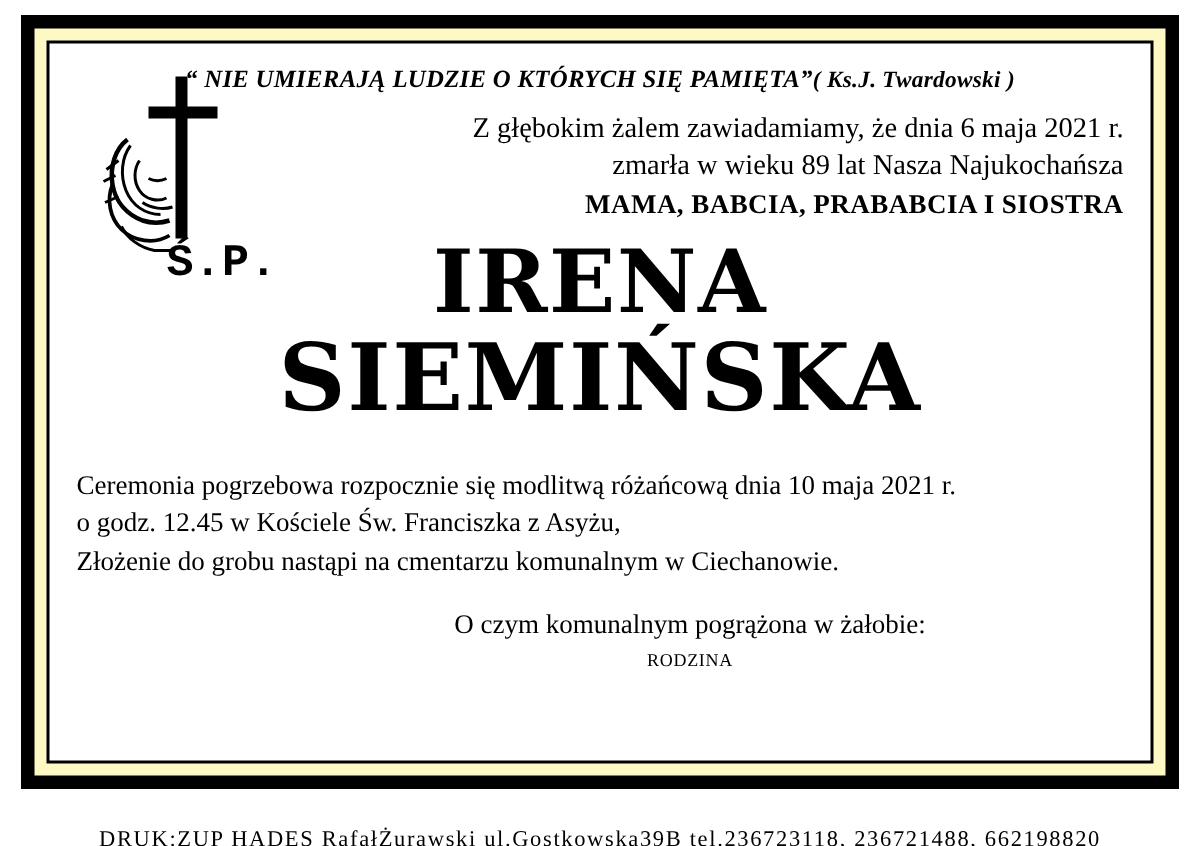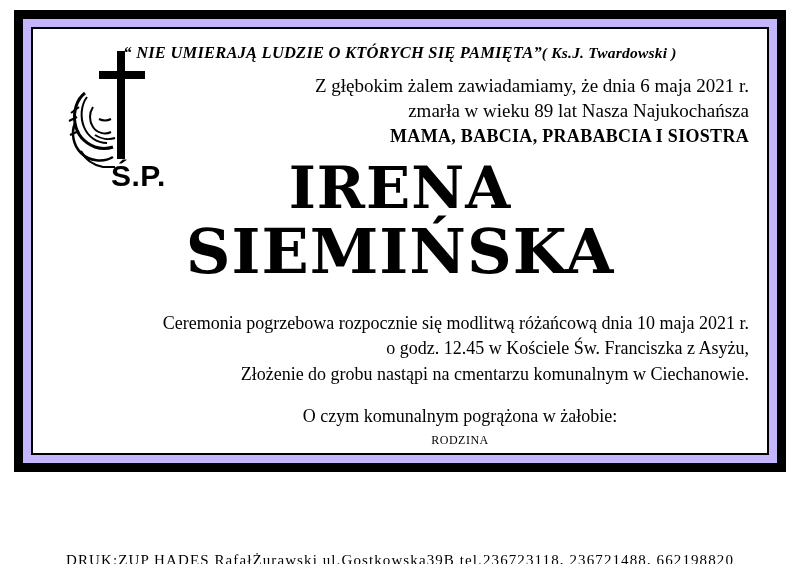--- a/index.html
+++ b/index.html
@@ -20,24 +20,24 @@
     height: 564px;
     box-sizing: border-box;
     background: #ffffff;
   }
   
   .outer-frame {
     position: absolute;
     left: 14px;
     top: 10px;
     width: 772px;
-    height: 462px;
+    height: 516px;
     box-sizing: border-box;
     border: 9px solid #000000;
-    background: #c4b5fd;
+    background: #fef9c3;
   }
   
   .inner-frame {
     position: absolute;
     left: 8px;
     top: 8px;
     right: 8px;
     bottom: 8px;
     box-sizing: border-box;
     border: 2px solid #000000;
@@ -85,21 +85,21 @@
     letter-spacing: 1px;
   }
   .name-first {
     font-size: 58px;
     margin-bottom: 4px;
   }
   .name-last {
     font-size: 62px;
   }
   .details {
-    text-align: right;
+    text-align: left;
     font-size: 18px;
     line-height: 1.42;
     margin-top: 28px;
   }
   .closing {
     text-align: center;
     font-size: 18px;
     margin-top: 18px;
   }
   .closing-line {
@@ -117,21 +117,21 @@
     position: absolute;
     left: 22px;
     top: 18px;
     width: 110px;
     height: 150px;
   }
   .sp-label {
     position: absolute;
     left: 56px;
     top: 112px;
-    font-family: Liberation Sans, sans-serif;
+    font-family: Liberation Mono, monospace;
     font-weight: bold;
     font-size: 30px;
     letter-spacing: 0.5px;
   }
   
   .footer {
     position: absolute;
     left: 0;
     right: 0;
     top: 552px;

